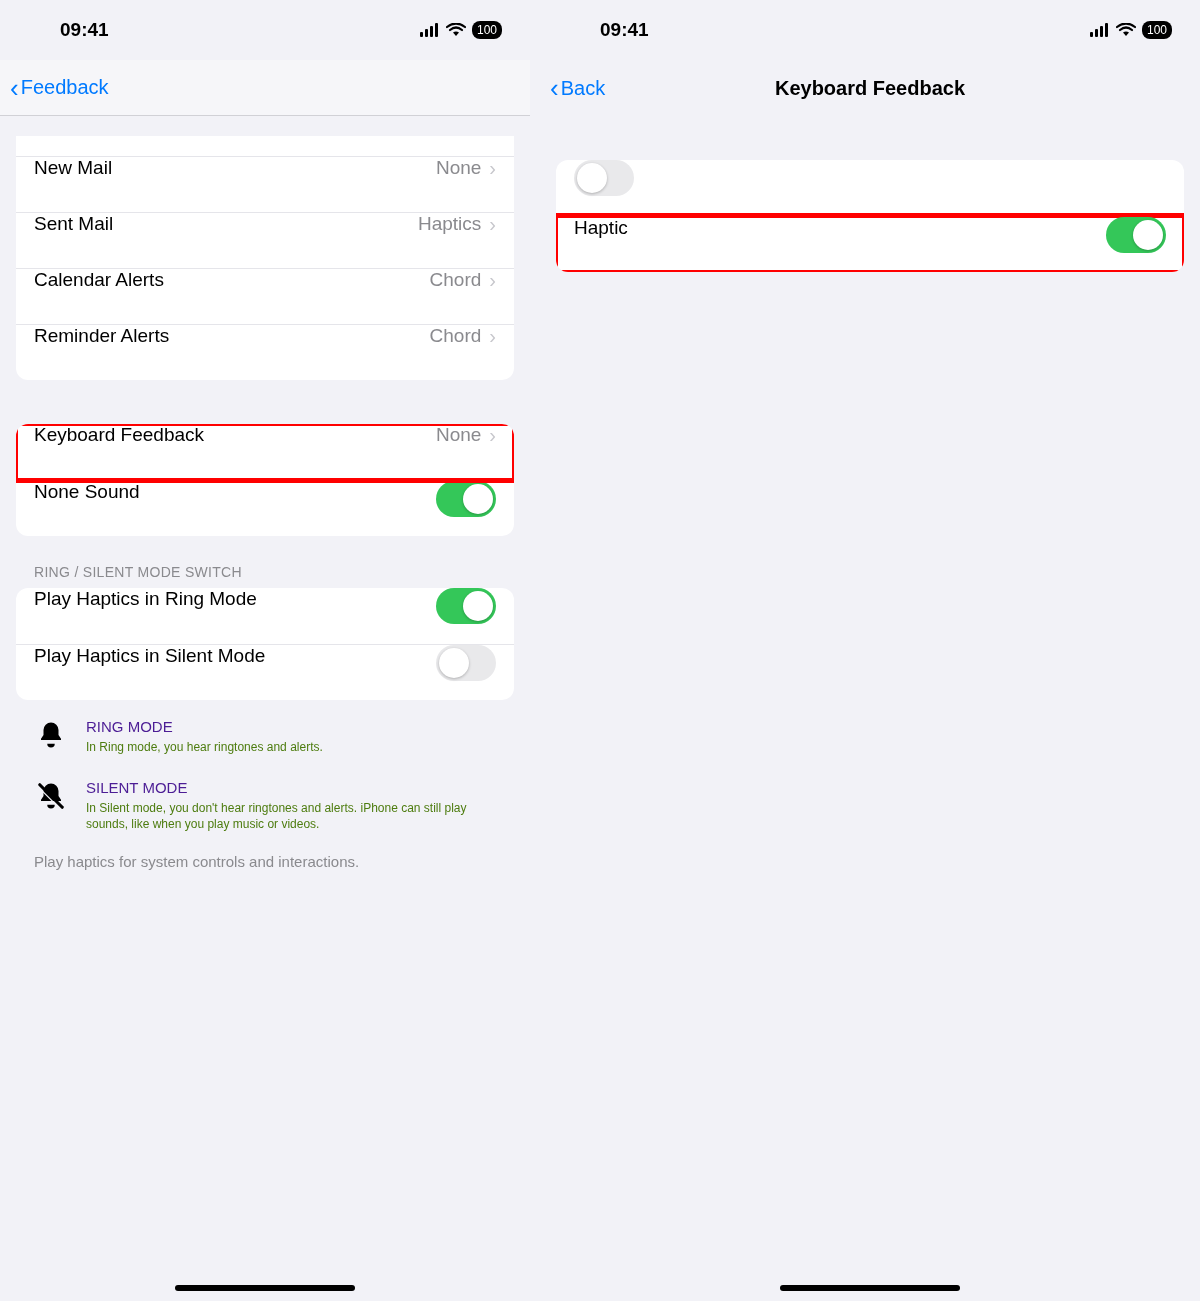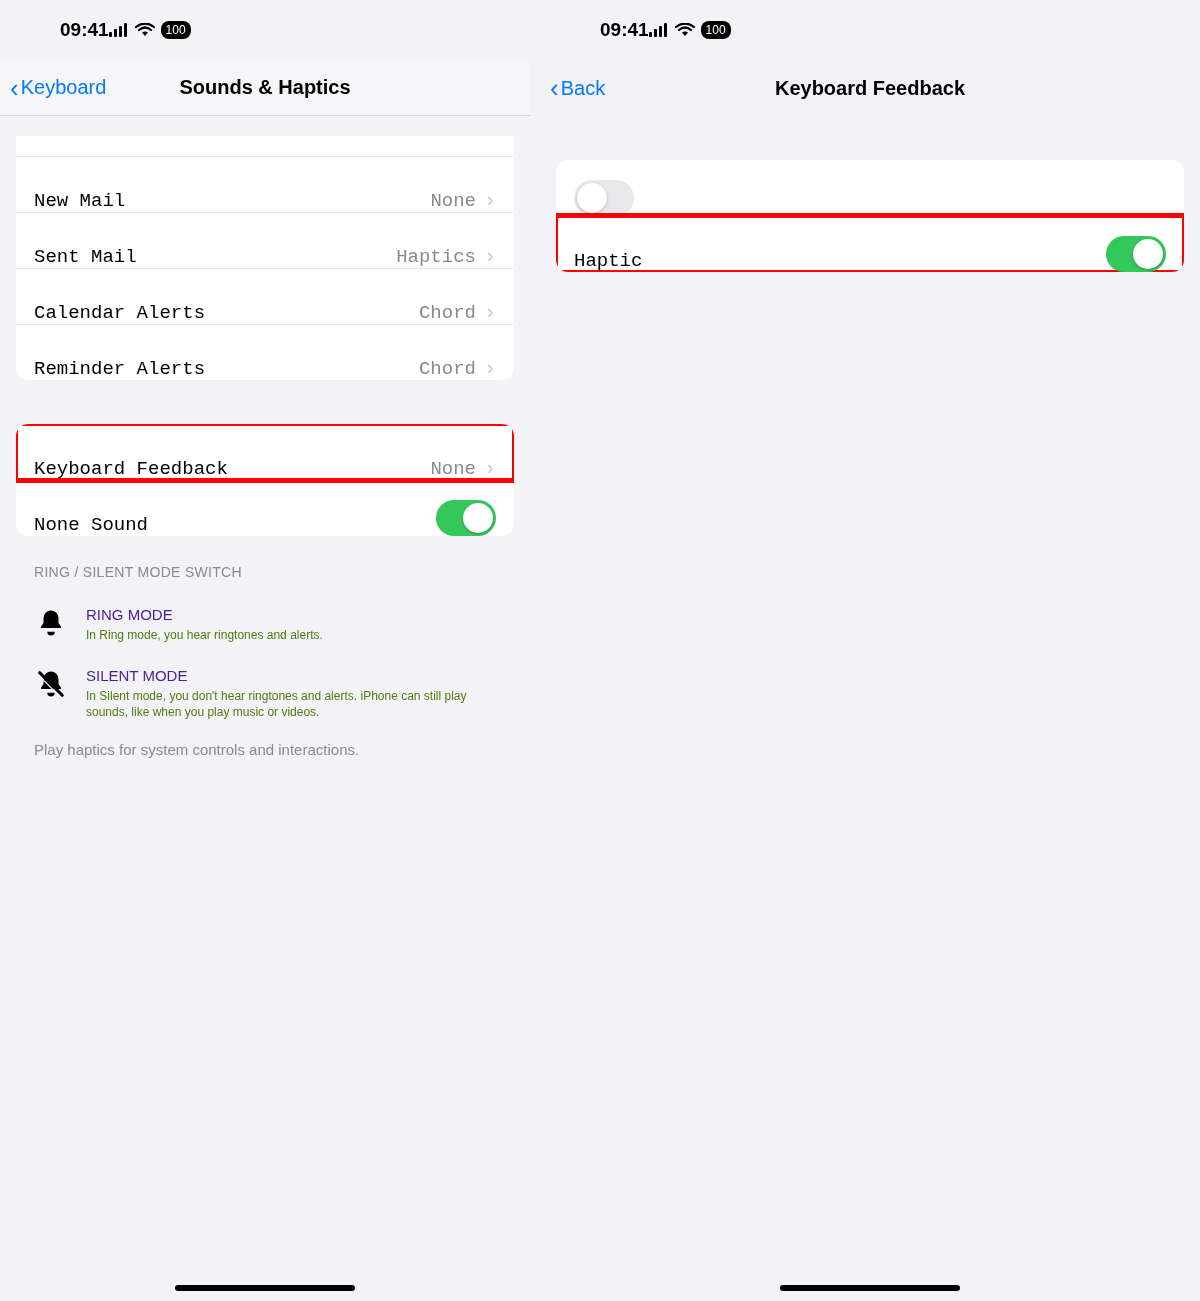--- a/index.html
+++ b/index.html
@@ -18,21 +18,21 @@
     position: relative;
     display: flex;
     flex-direction: column;
   }
   .phone.left { margin-right: 10px; }
   .phone.right { flex: 1; }
   .statusbar {
     height: 60px;
     display: flex;
     align-items: center;
-    justify-content: flex-start;
+    justify-content: space-between;
     padding: 0 28px 0 60px;
     font-weight: 600;
     font-size: 19px;
   }
   .status-right { display: flex; align-items: center; gap: 6px; }
   .signal, .wifi, .battery { display: inline-flex; align-items: center; }
   .battery-pill {
     background: #000; color:#fff; border-radius: 8px;
     font-size: 12px; font-weight: 400; padding: 2px 5px;
   }
@@ -53,24 +53,23 @@
     position: absolute; left: 0; right: 0; text-align: center;
     font-size: 20px; font-weight: 600; pointer-events: none;
   }
   .content { flex: 1; padding: 0 16px 20px; overflow: hidden; }
   .group {
     background: #fff; border-radius: 12px; overflow: hidden;
   }
   .group.first { margin-top: 20px; border-top-left-radius:0; border-top-right-radius:0;}
   .group + .group { margin-top: 44px; }
   .row {
-    display: flex; align-items: flex-end; min-height: 56px;
+    display: flex; align-items: flex-start; min-height: 56px;
     padding: 0 18px; cursor: pointer;
     border-top: 1px solid #e5e5ea;
-    font-family: Liberation Mono, monospace;
   }
   .row:first-child { border-top: none; }
   .row-label { flex: 1; font-size: 19px; color: #000; }
   .row-value { font-size: 19px; color: #8a8a8e; margin-right: 8px; }
   .chevron { color: #c7c7cc; font-size: 20px; }
   .highlight { outline: 5px solid #ff0000; outline-offset: -2px; position: relative; z-index: 2;}
   .toggle {
     width: 60px; height: 36px; border-radius: 18px; position: relative;
     transition: background .15s;
   }
@@ -121,23 +120,22 @@
             <path d="M1 4 Q10 -3 19 4" stroke="#000" stroke-width="2.2" fill="none" stroke-linecap="round"></path>
           </svg>
       </span>
       <span class="battery-pill">100</span>
     </div>
   </div>
 
   <div class="navbar">
     <div class="back">
       <span class="back-chevron">‹</span>
-      <span>Keyboard</span>
-    </div>
-    <div class="nav-title">Sounds &amp; Haptics</div>
+      <span>Feedback</span>
+    </div>
   </div>
 
   <div class="content">
 
     <div class="group first">
       <div class="row" style="min-height:20px;border-top:none"></div>
       <div class="row">
         <span class="row-label">New Mail</span>
         <span class="row-value">None</span>
         <span class="chevron">›</span>
@@ -167,20 +165,34 @@
       </div>
       <div class="row">
         <span class="row-label">None Sound</span>
         <div class="toggle on">
             <div class="knob"></div>
           </div>
       </div>
     </div>
 
     <div class="section-header">RING / SILENT MODE SWITCH</div>
+    <div class="group" style="margin-top:0">
+      <div class="row">
+        <span class="row-label">Play Haptics in Ring Mode</span>
+        <div class="toggle on">
+            <div class="knob"></div>
+          </div>
+      </div>
+      <div class="row">
+        <span class="row-label">Play Haptics in Silent Mode</span>
+        <div class="toggle off">
+            <div class="knob"></div>
+          </div>
+      </div>
+    </div>
 
     <div class="info-block">
       <div class="info-icon">
         <svg width="30" height="30" viewBox="0 0 24 24" fill="#000">
             <path d="M12 2a6 6 0 0 0-6 6v4l-2 3v1h16v-1l-2-3V8a6 6 0 0 0-6-6zm0 20a3 3 0 0 0 3-3H9a3 3 0 0 0 3 3z"></path>
           </svg>
       </div>
       <div class="info-text">
         <div class="info-title">RING MODE</div>
         <div class="info-desc">In Ring mode, you hear ringtones and alerts.</div>

